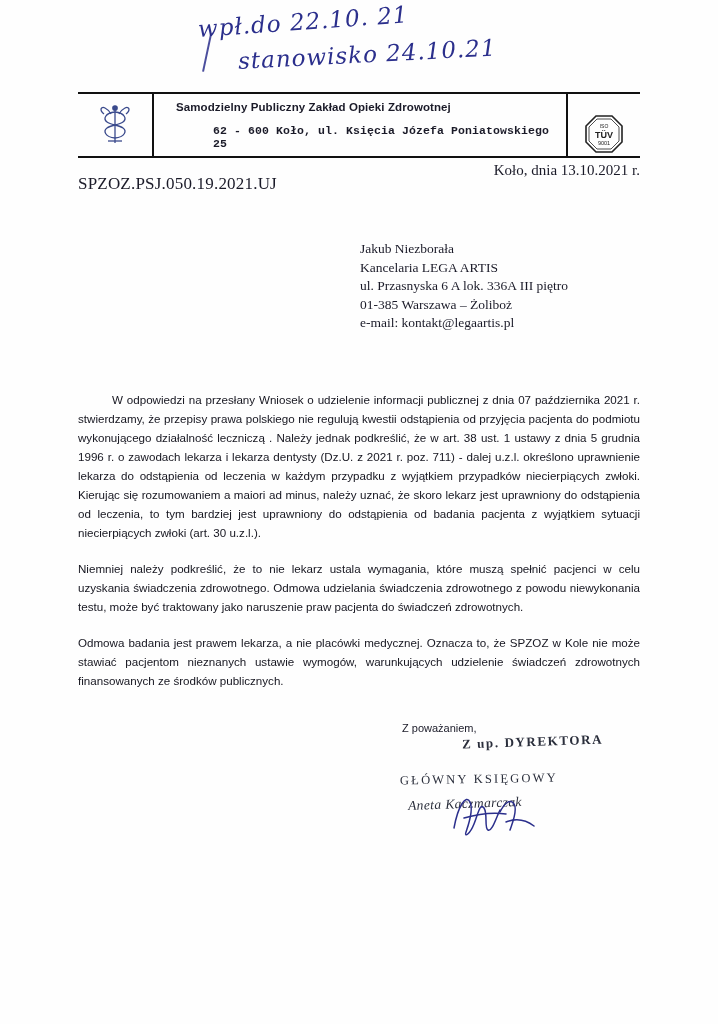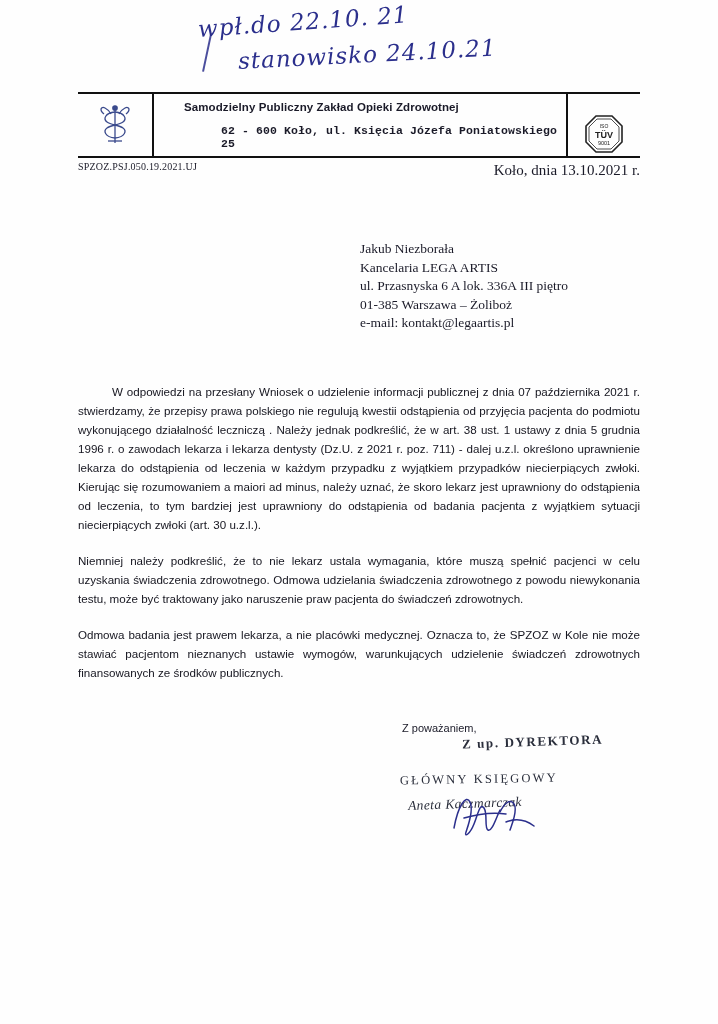--- a/index.html
+++ b/index.html
@@ -60,21 +60,20 @@
   .letterhead {
     position: absolute;
     left: 78px;
     top: 92px;
     width: 562px;
     height: 62px;
     border-top: 2px solid #111;
     border-bottom: 2px solid #111;
     display: flex;
     align-items: stretch;
-    gap: 8px;
   }
   .lh-logo {
     width: 74px;
     border-right: 2px solid #111;
     display: flex;
     align-items: center;
     justify-content: center;
   }
   .lh-logo svg { display: block; }
   .lh-center {
@@ -110,22 +109,22 @@
   .place-date {
     position: absolute;
     right: 78px;
     top: 162px;
     font-size: 15px;
     font-family: "Liberation Serif", serif;
   }
   .ref-no {
     position: absolute;
     left: 78px;
-    top: 161px;
-    font-size: 10px;
+    top: 174px;
+    font-size: 17px;
     font-family: "Liberation Serif", serif;
     letter-spacing: .2px;
   }
 
   
   .addressee {
     position: absolute;
     left: 360px;
     top: 240px;
     font-size: 13.5px;
@@ -139,21 +138,21 @@
     position: absolute;
     left: 78px;
     top: 382px;
     width: 562px;
     font-family: "Liberation Sans", sans-serif;
     font-size: 11.6px;
     line-height: 19px;
     text-align: justify;
     color: #15151f;
   }
-  .body-text p { margin: 0 0 17px 0; }
+  .body-text p { margin: 8px 0 17px 0; }
   .body-text p.first { text-indent: 34px; }
 
   
   .closing {
     position: absolute;
     left: 402px;
     top: 722px;
     font-family: "Liberation Sans", sans-serif;
     font-size: 11px;
   }

